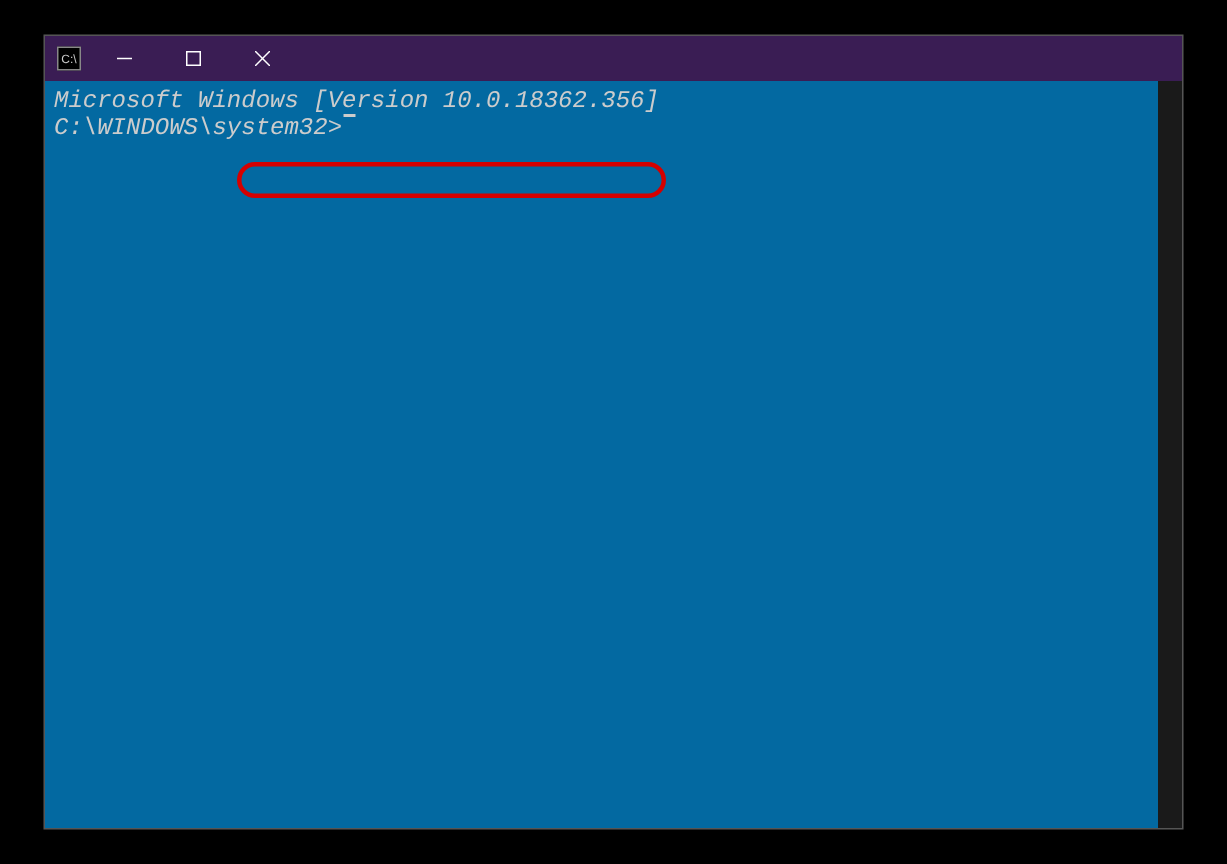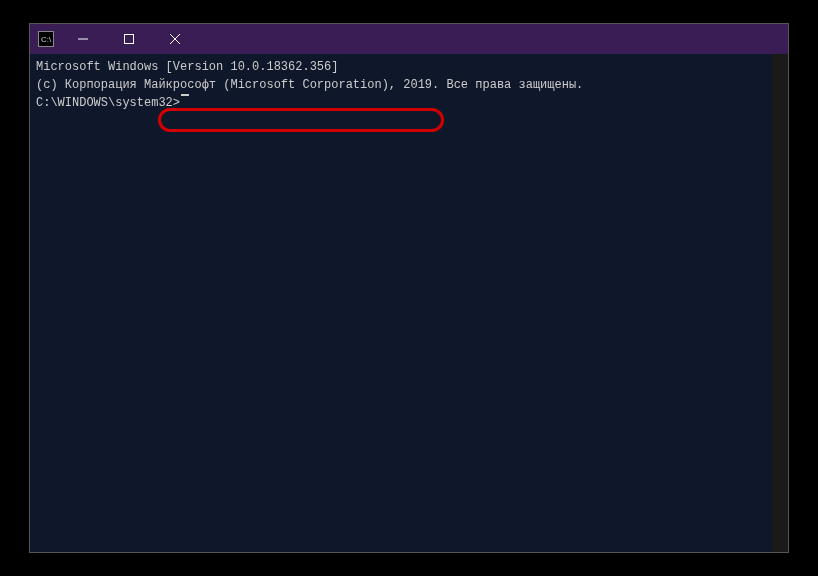--- a/index.html
+++ b/index.html
@@ -68,26 +68,27 @@
       width: 10px;
       height: 10px;
       stroke: #fff;
       stroke-width: 1;
       fill: none;
     }
     .terminal {
       flex: 1;
       padding: 4px 6px;
       font-family: "Consolas", "Courier New", monospace;
-      font-size: 12px;
+      font-size: 16px;
       line-height: 18px;
       color: #cccccc;
-      background: #0f172a;
+      background: #0369a1;
       overflow: hidden;
       position: relative;
+      font-style: italic;
     }
     .terminal .line {
       white-space: pre;
     }
     .prompt-line {
       display: flex;
       white-space: pre;
     }
     .command-wrapper {
       display: inline;
@@ -143,21 +144,20 @@
         <svg viewBox="0 0 10 10">
             <line x1="0" y1="0" x2="10" y2="10"></line>
             <line x1="10" y1="0" x2="0" y2="10"></line>
           </svg>
       </div>
     </div>
   </div>
 
   <div class="terminal">
     <div class="line">Microsoft Windows [Version 10.0.18362.356]</div>
-    <div class="line">(c) Корпорация Майкрософт (Microsoft Corporation), 2019. Все права защищены.</div>
     <div class="line"></div>
     <div class="prompt-line">
       <span>C:\WINDOWS\system32&gt;</span><span class="cursor"></span>
     </div>
     <div class="highlight-ring"></div>
   </div>
 
   <div class="scrollbar"></div>
 
 </div>

